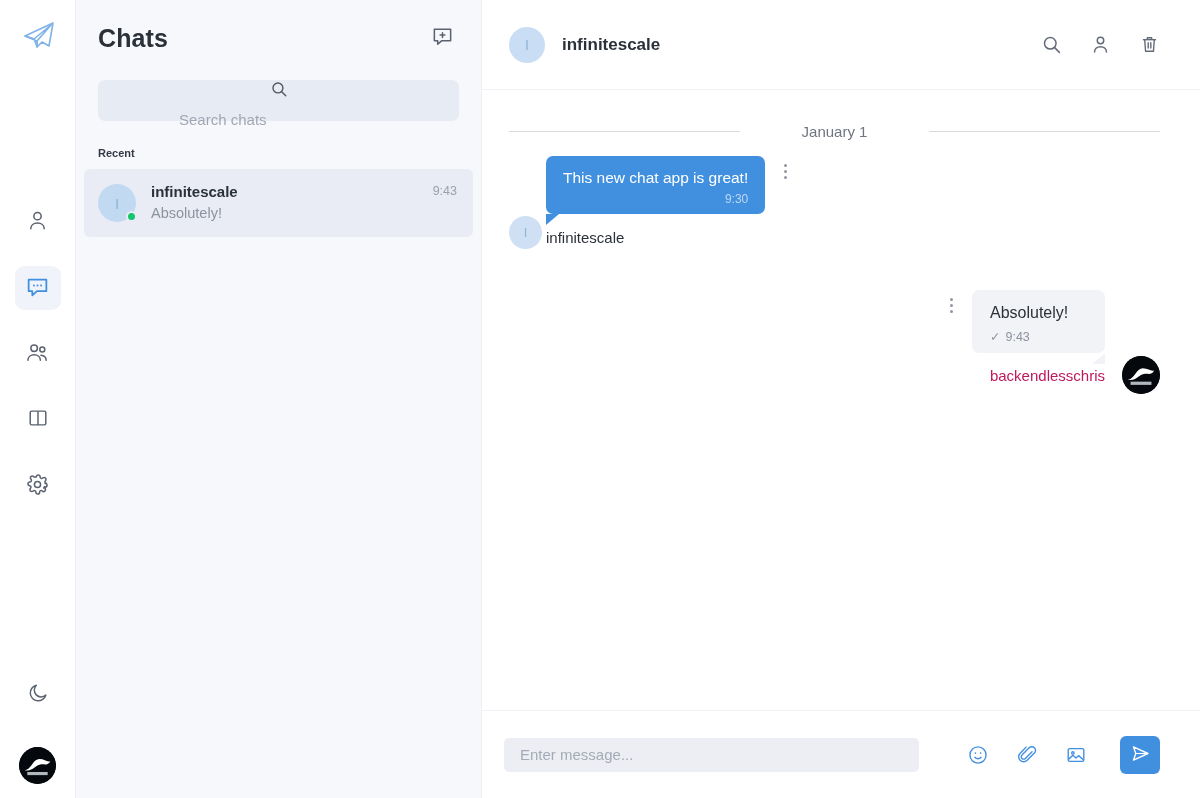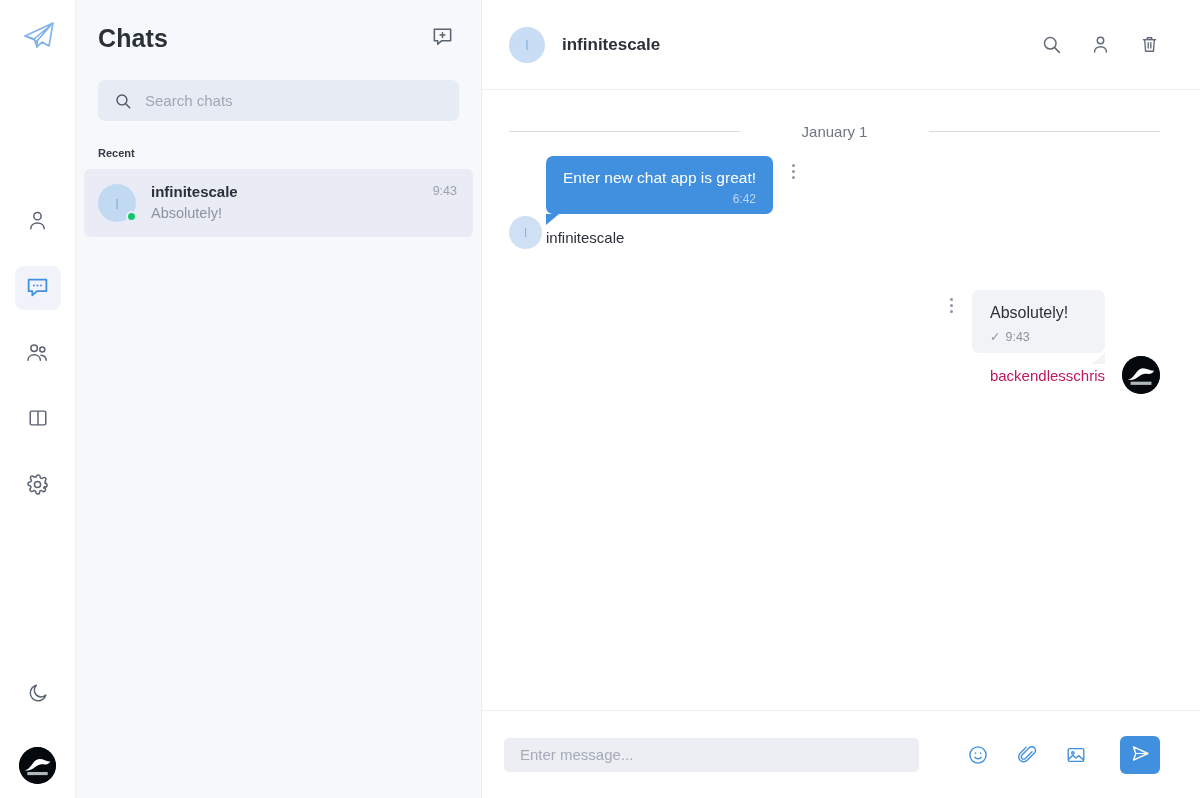--- a/index.html
+++ b/index.html
@@ -46,21 +46,21 @@
   }
   .sb-head {
     height: 76px; display: flex; align-items: center; justify-content: space-between;
     padding: 0 25px 0 22px;
   }
   .sb-title { font-size: 25px; font-weight: bold; color: #2b3138; letter-spacing: .1px; }
   .sb-newchat { color: #5b6270; display: flex; align-items: center; justify-content: center; width: 28px; height: 28px; }
   .sb-search-wrap { padding: 4px 22px 0 22px; }
   .sb-search {
     height: 41px; background: #e7ebf3; border-radius: 7px;
-    display: flex; align-items: center; gap: 13px; padding: 0 16px;
+    display: flex; align-items: center; gap: 13px; padding: 0 16px; flex-direction: column;
   }
   .sb-search .mag { color: #515863; display: flex; }
   .sb-search-input {
     border: 0; outline: 0; background: transparent; flex: 1 1 auto;
     font-family: "Liberation Sans", sans-serif; font-size: 15px; color: #3a4049;
   }
   .sb-search-input::placeholder { color: #a0a7b4; }
   .sb-recent {
     padding: 26px 22px 10px 22px; font-size: 11px; font-weight: bold; color: #343a43;
   }
@@ -356,22 +356,22 @@
 
       <div class="row left">
         <div class="in-block">
           <div class="msg-ava-blue">I</div>
           <div class="dots-v r">
             <i></i>
               <i></i>
               <i></i>
           </div>
           <div class="bubble-in">
-            <div class="txt">Enter new chat app is great!</div>
-            <div class="time">6:42</div>
+            <div class="txt">This new chat app is great!</div>
+            <div class="time">9:30</div>
           </div>
           <div class="in-meta">
             <div class="sender">infinitescale</div>
           </div>
         </div>
       </div>
 
       <div class="row right">
         <div class="out-block">
           <div class="dots-v l">

